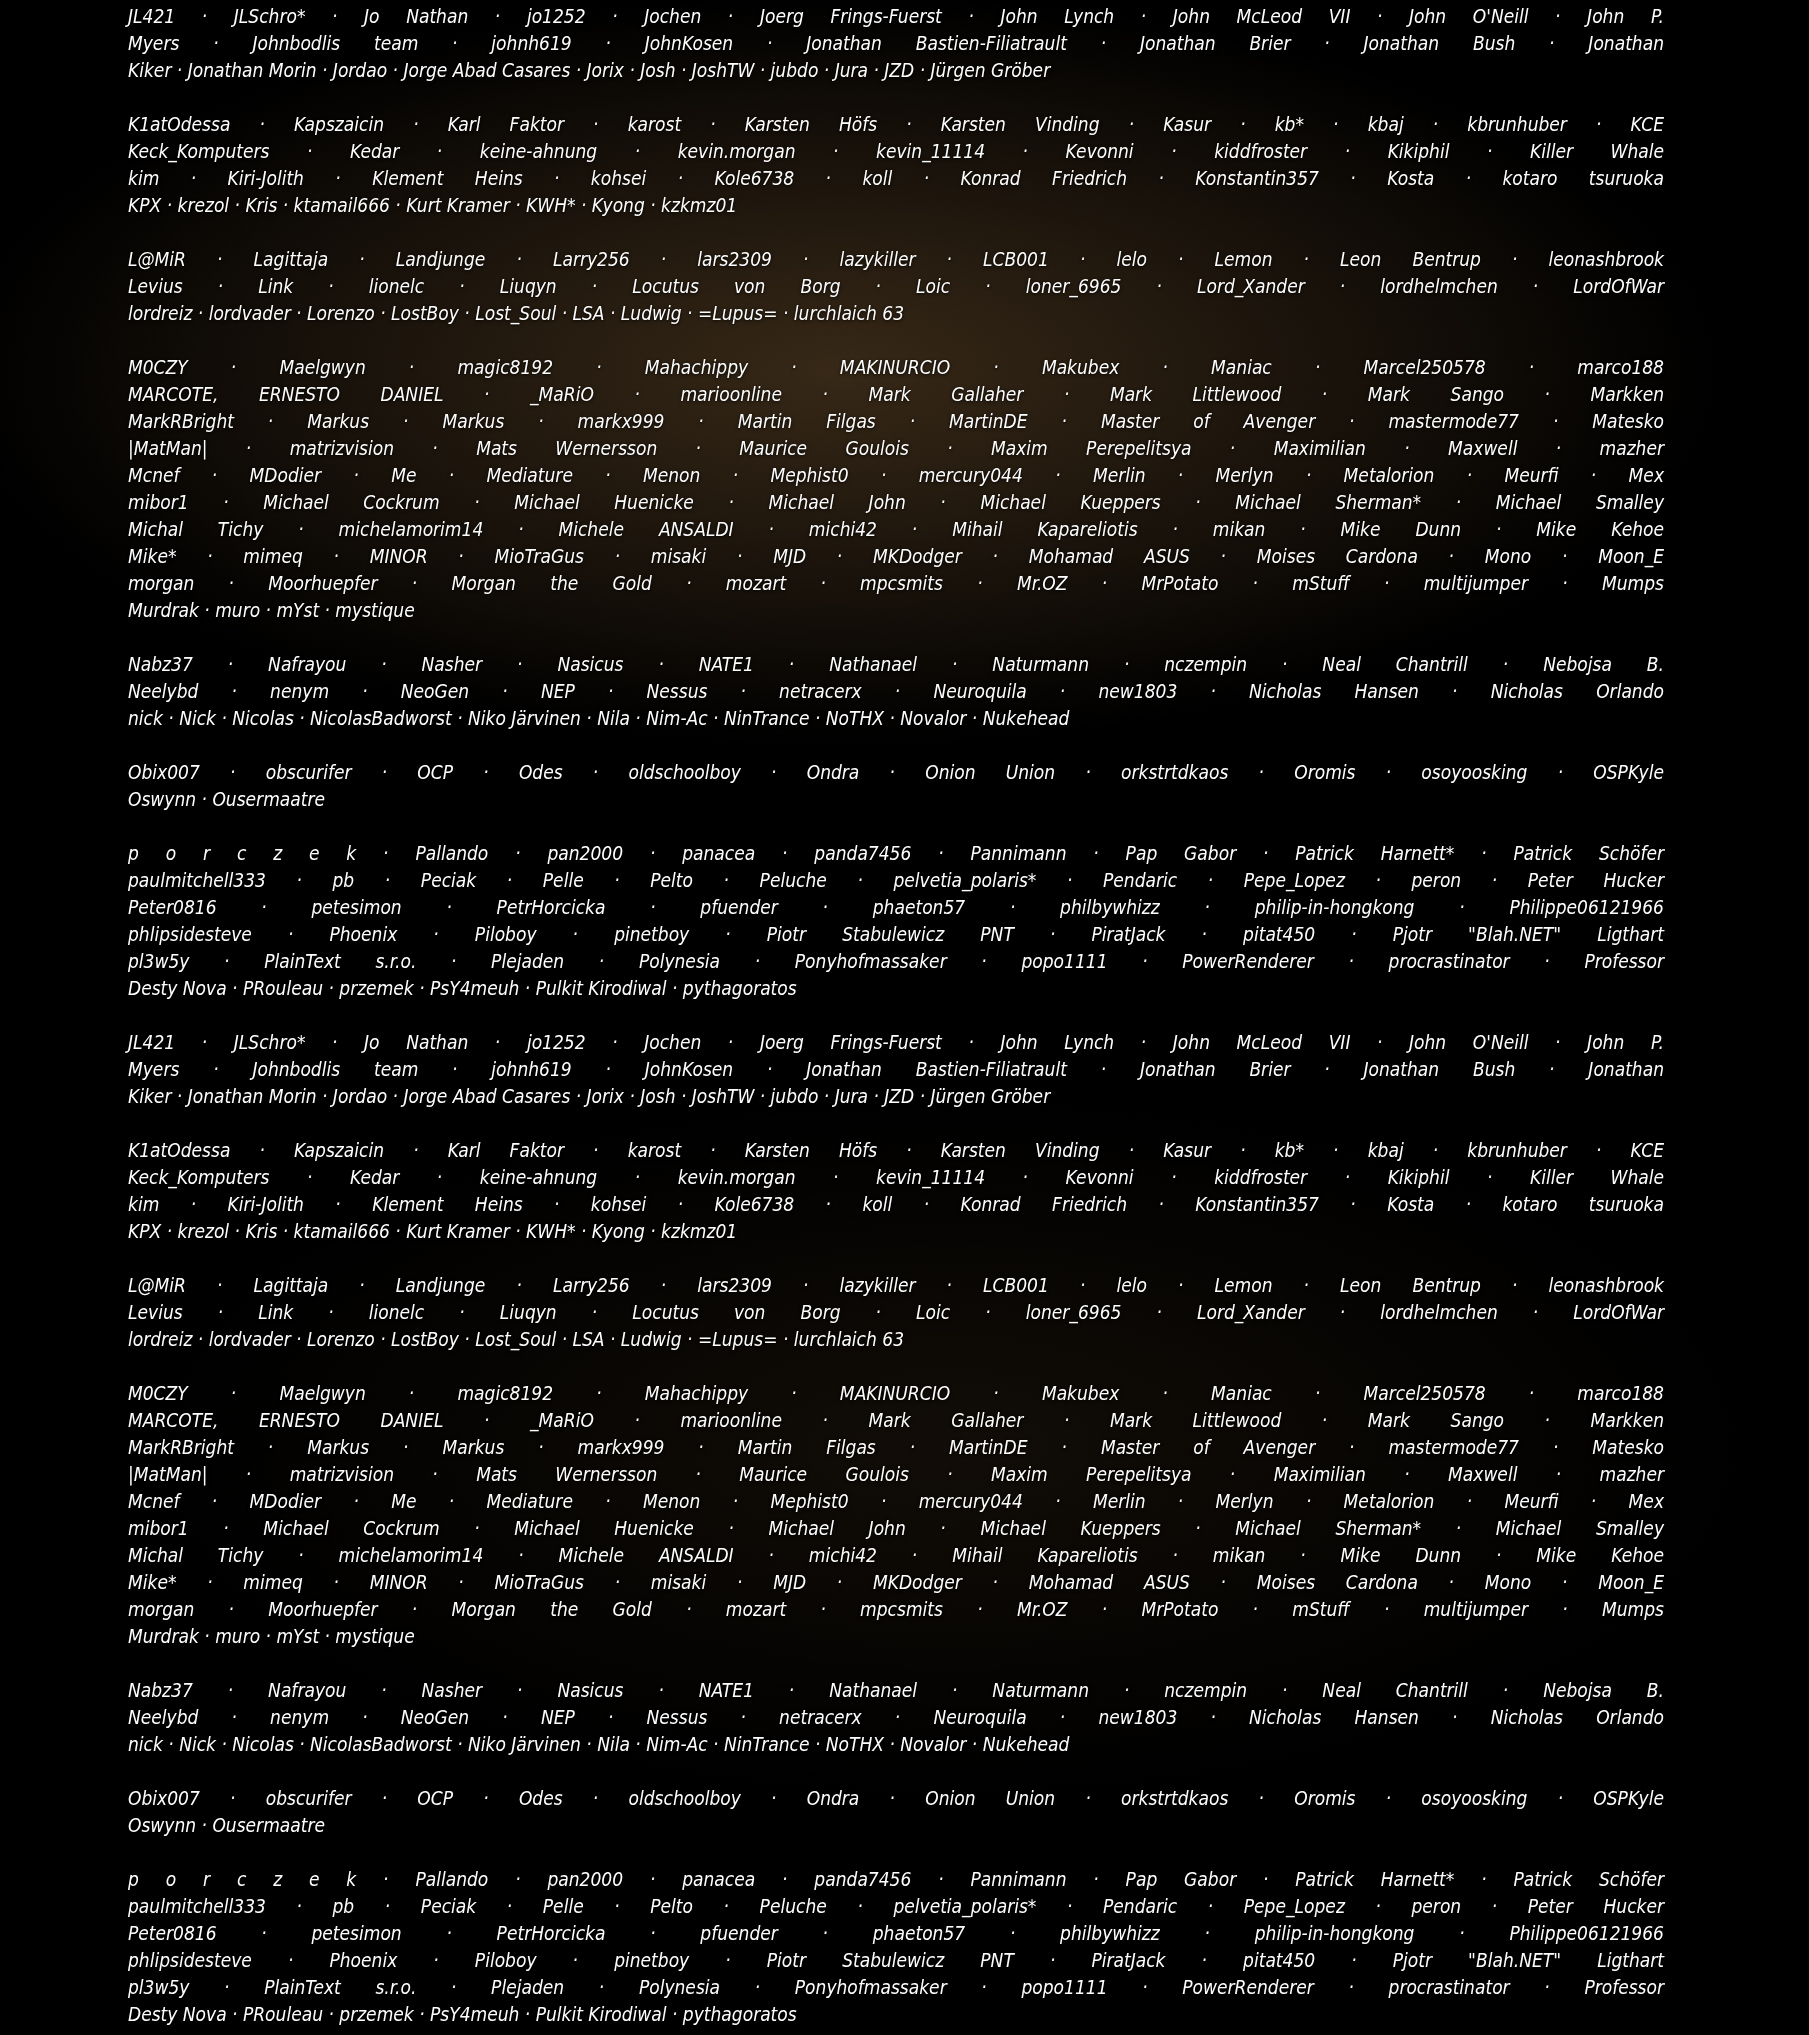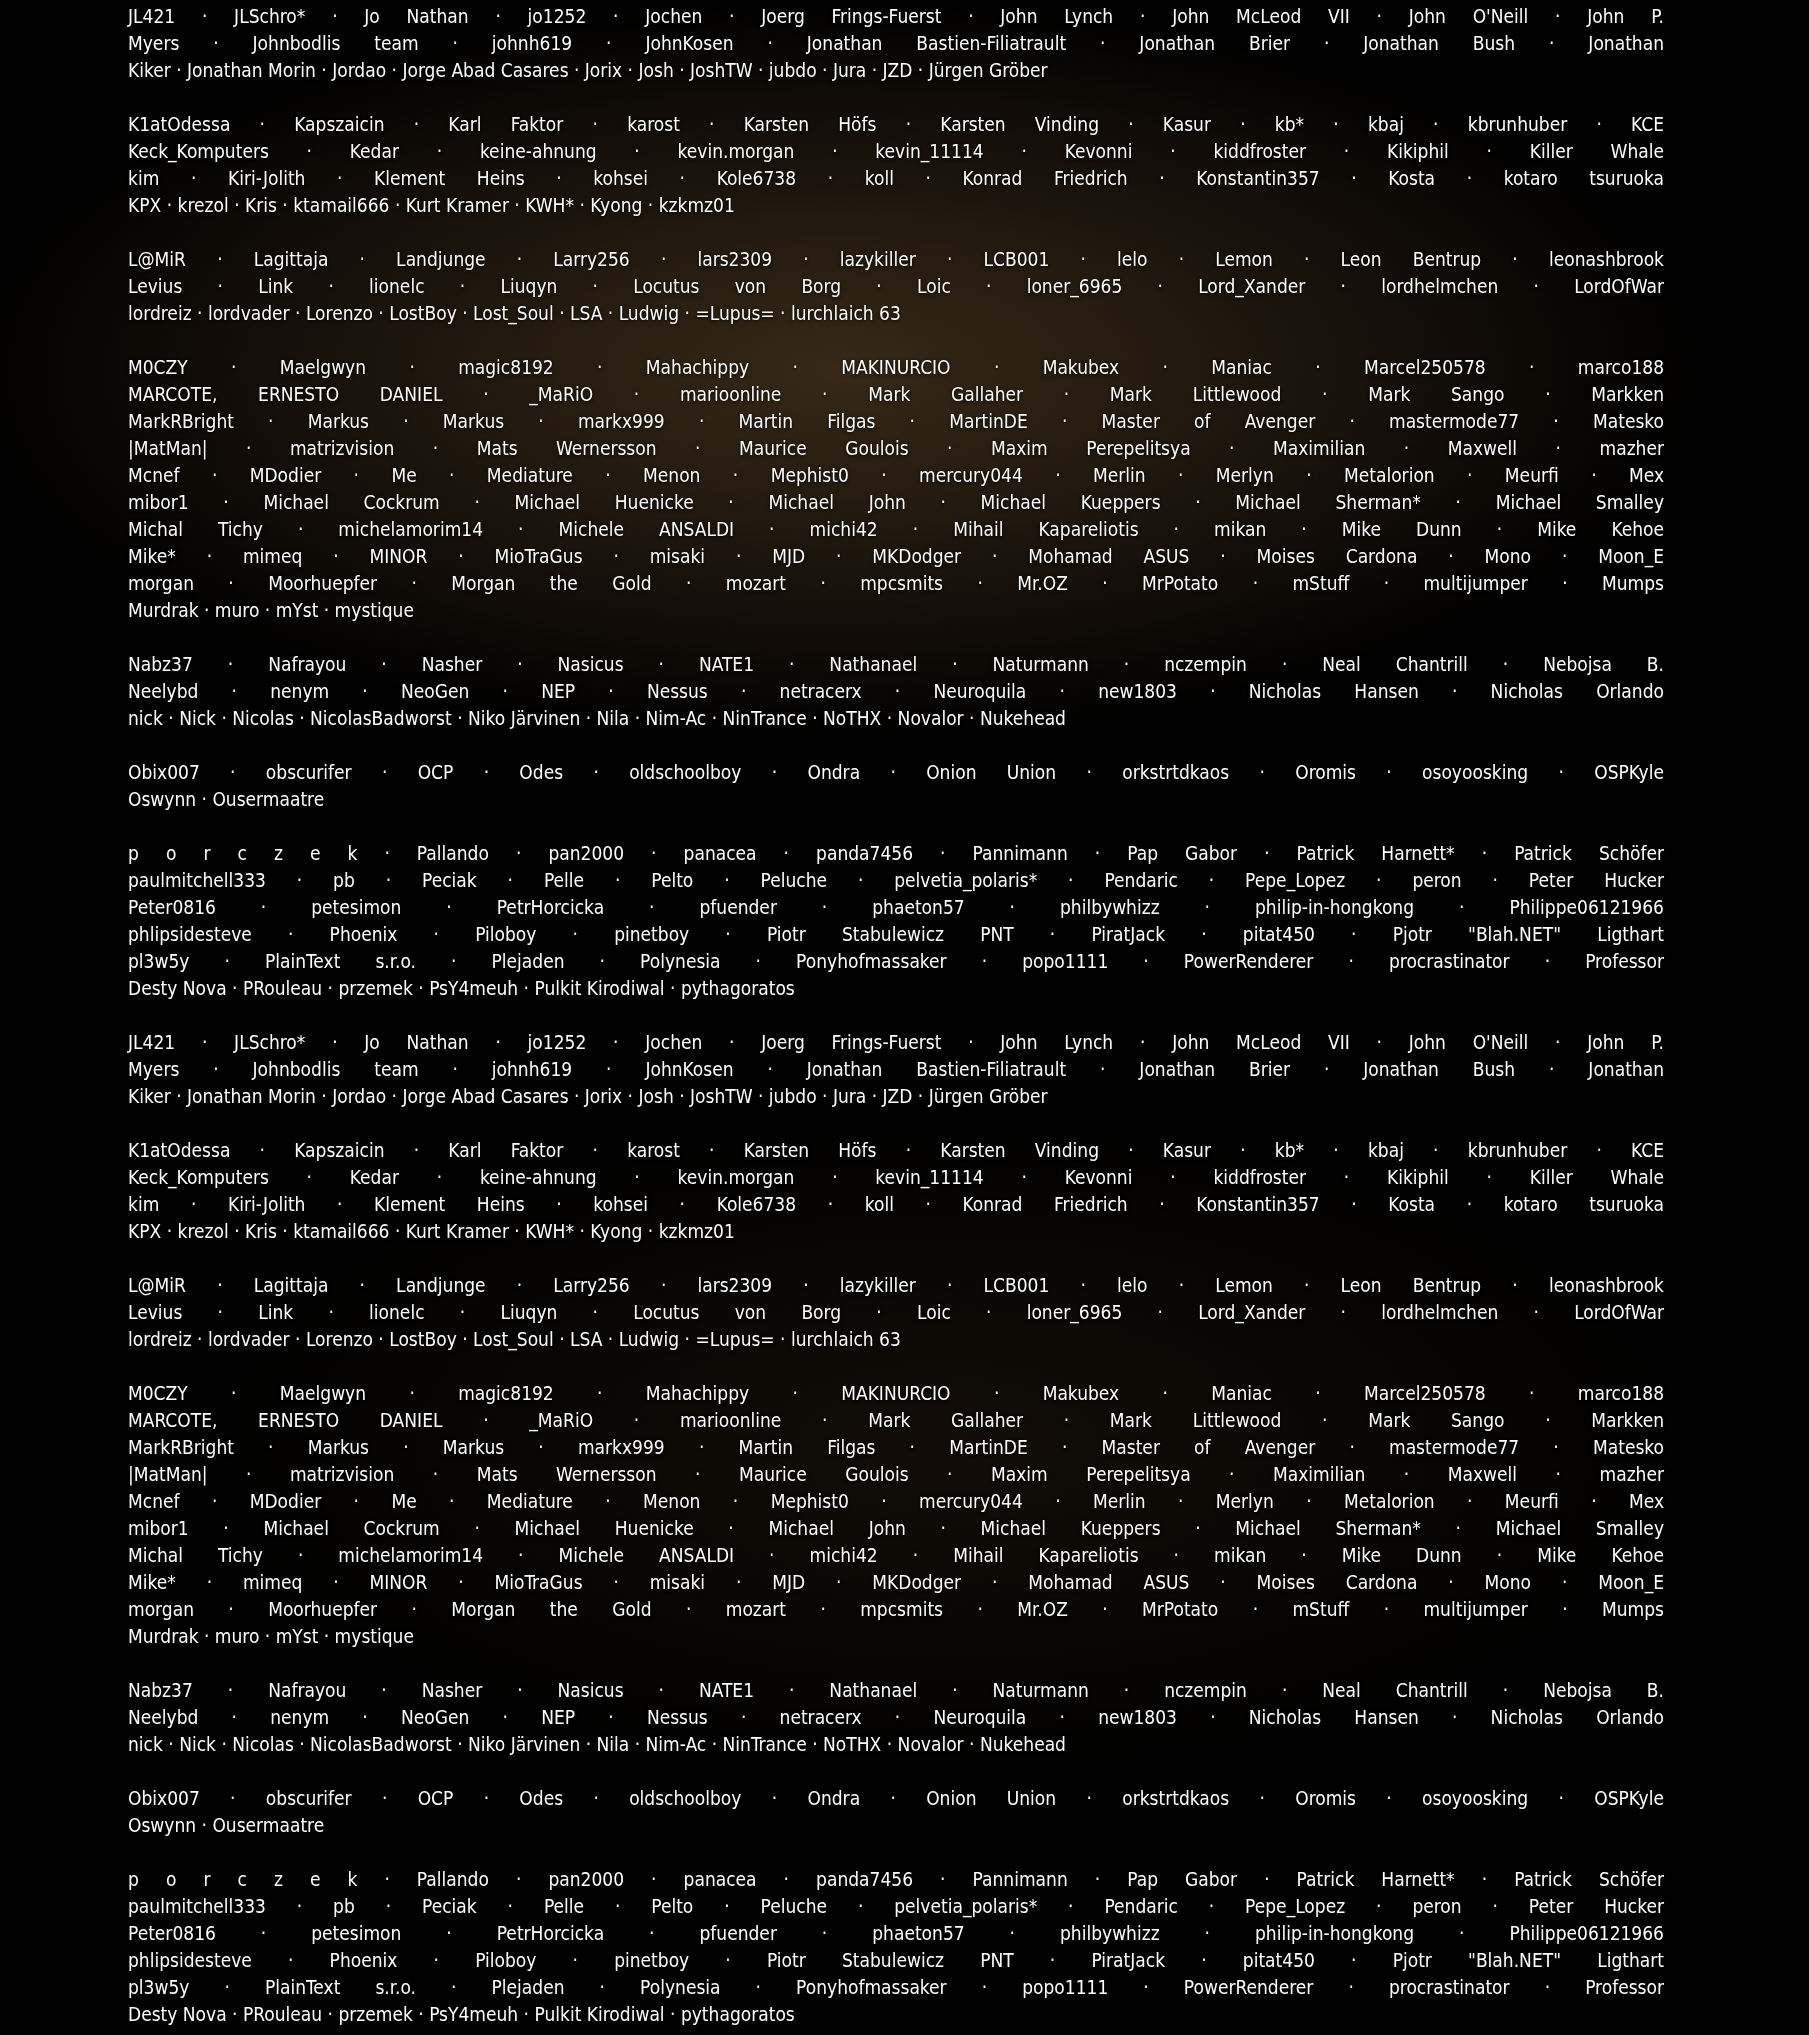--- a/index.html
+++ b/index.html
@@ -13,20 +13,21 @@
     overflow: hidden;
     position: relative;
     font-family: "DejaVu Sans", "Liberation Sans", sans-serif;
   }
   .screen {
     position: absolute;
     inset: 0;
     width: 1809px;
     height: 2035px;
     overflow: hidden;
+    font-style: italic;
   }
   
   .glow {
     position: absolute;
     inset: 0;
     background:
       radial-gradient(ellipse 1221px 520px at 837px 371px,
         rgba(60, 44, 25, 0.92) 0%, rgba(44, 32, 19, 0.55) 42%, rgba(0,0,0,0) 72%),
       radial-gradient(ellipse 1131px 498px at 950px 1447px,
         rgba(44, 32, 19, 0.40) 0%, rgba(0,0,0,0) 70%),

